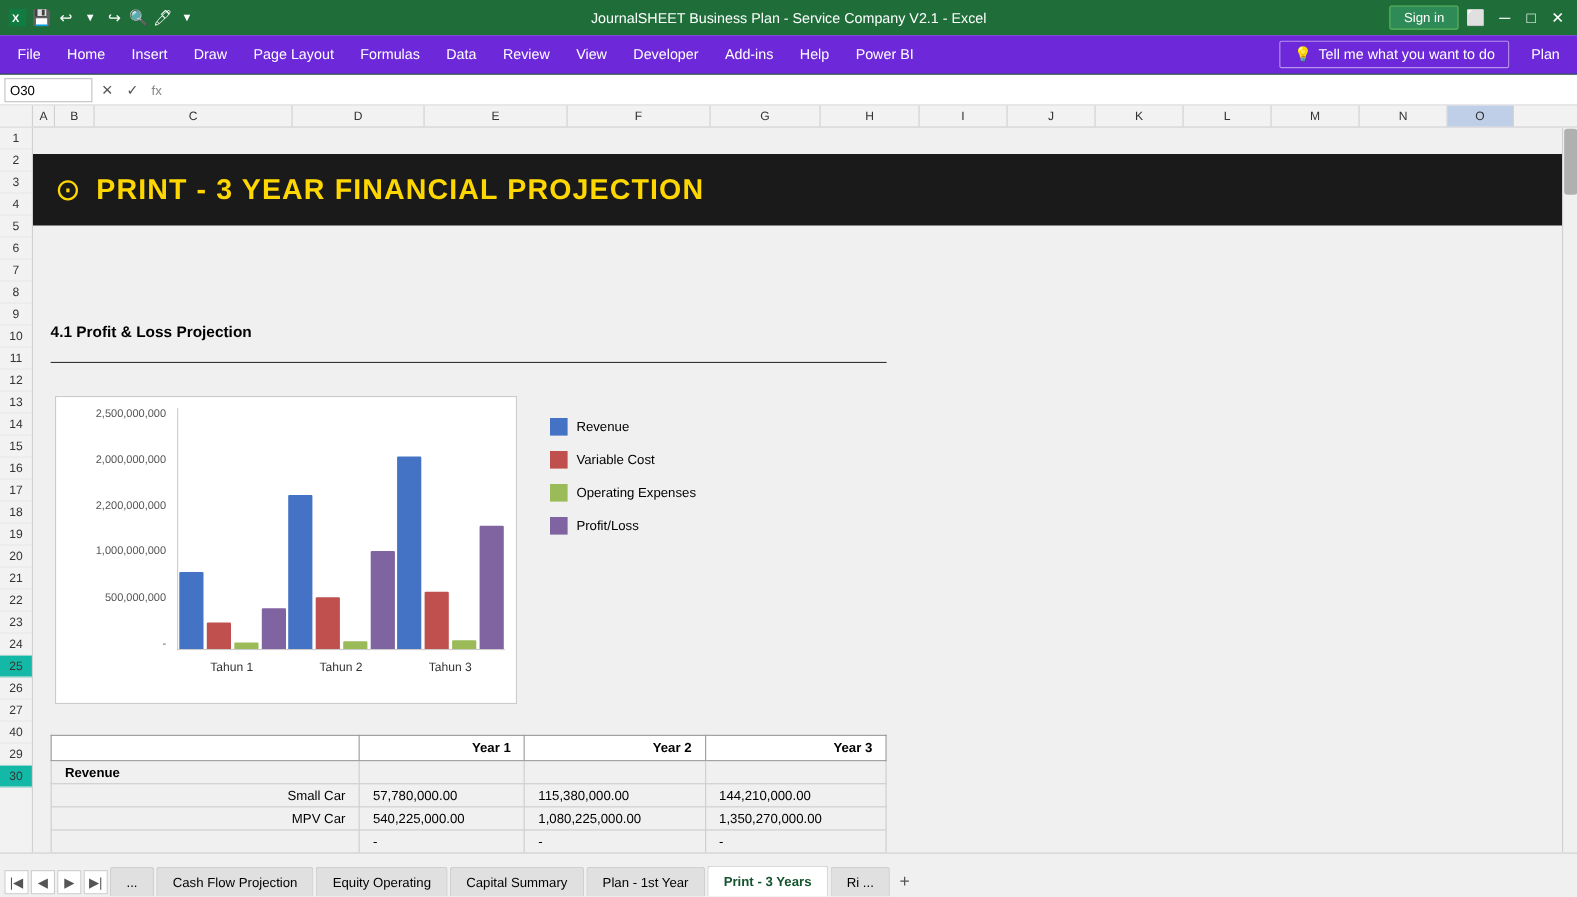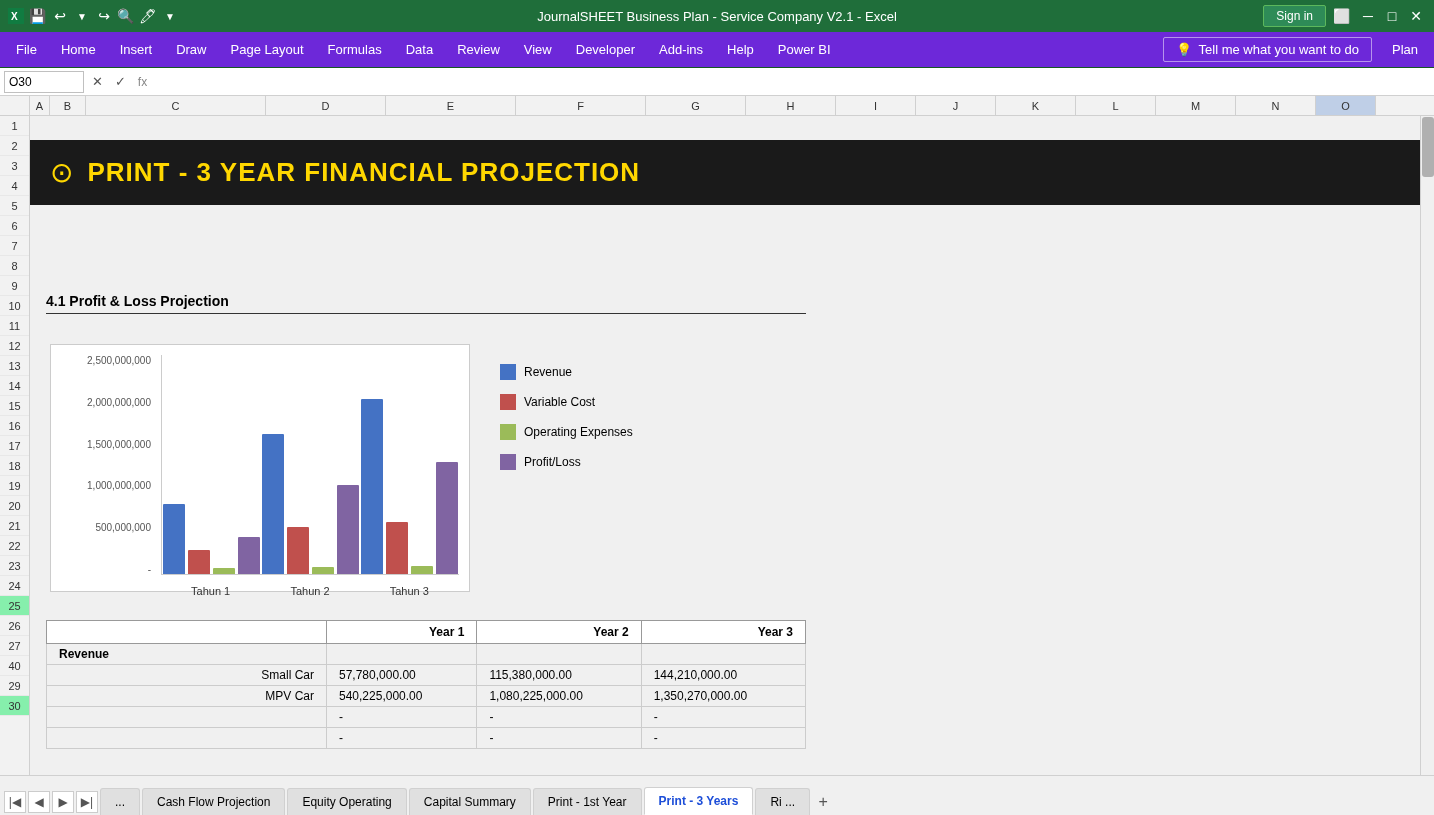--- a/index.html
+++ b/index.html
@@ -123,21 +123,21 @@
     .row-num {
       height: 20px;
       display: flex;
       align-items: center;
       justify-content: center;
       font-size: 11px;
       color: #333;
       border-bottom: 1px solid #e8e8e8;
       cursor: pointer;
     }
-    .row-num.active { background: #86efac; }
+    .row-num.active { background: #14b8a6; }
 
     
     .header-banner {
       background: #1a1a1a;
       color: #ffd700;
       padding: 16px 20px;
       display: flex;
       align-items: center;
       gap: 14px;
       margin: 4px 0;
@@ -156,21 +156,21 @@
 
     
     .chart-container {
       display: flex;
       gap: 20px;
       padding: 10px 20px;
       align-items: flex-start;
     }
     .chart-area {
       width: 420px;
-      height: 248px;
+      height: 280px;
       border: 1px solid #ccc;
       background: white;
       padding: 10px;
       position: relative;
     }
     .chart-legend {
       padding: 20px 10px;
       display: flex;
       flex-direction: column;
       gap: 14px;
@@ -288,21 +288,21 @@
       border: 1px solid #d0d0d0;
       border-bottom: none;
       background: #e0e0e0;
       border-radius: 3px 3px 0 0;
       white-space: nowrap;
     }
     .tab.active {
       background: white;
       border-bottom: 1px solid white;
       font-weight: 600;
-      color: #1d4ed8;
+      color: #14532d;
     }
     .tab-nav-btn {
       width: 22px;
       height: 22px;
       display: flex;
       align-items: center;
       justify-content: center;
       cursor: pointer;
       font-size: 12px;
       color: #555;
@@ -519,34 +519,34 @@
             <span class="banner-title">PRINT - 3 YEAR FINANCIAL PROJECTION</span>
           </div>
         </div>
 
         <div style="height:20px;"></div>
         <div style="height:20px;"></div>
         <div style="height:20px;"></div>
         <div style="height:20px;"></div>
 
         <div style="padding: 4px 16px 0;">
-          <div style="font-size:14px; font-weight:700; border-bottom: 1.5px solid #333; padding-bottom:4px; width:760px;">4.1  Profit &amp; Loss Projection</div>
+          <div style="font-size:14px; font-weight:700; border-bottom: 1.5px solid #333; padding-bottom:20px; width:760px;">4.1  Profit &amp; Loss Projection</div>
         </div>
 
         <div style="height:20px;"></div>
 
         <div class="chart-container">
 
           <div class="chart-area">
             <div style="position:relative; height:260px;">
 
               <div class="chart-y-axis">
                 <span>2,500,000,000</span>
                 <span>2,000,000,000</span>
-                <span>1,500,000,000</span>
+                <span>2,200,000,000</span>
                 <span>1,000,000,000</span>
                 <span>500,000,000</span>
                 <span>-</span>
               </div>
 
               <div class="bars-area">
 
                 <div class="bar-group">
                   <div class="bar-group-inner">
                     <div class="bar" style="height:70px; background:#4472C4;"></div>
@@ -664,19 +664,19 @@
 
   <div class="tab-bar">
     <div class="tab-nav-btn">|◀</div>
     <div class="tab-nav-btn">◀</div>
     <div class="tab-nav-btn">▶</div>
     <div class="tab-nav-btn">▶|</div>
     <div class="tab">...</div>
     <div class="tab">Cash Flow Projection</div>
     <div class="tab">Equity Operating</div>
     <div class="tab">Capital Summary</div>
-    <div class="tab">Print - 1st Year</div>
+    <div class="tab">Plan - 1st Year</div>
     <div class="tab active">Print - 3 Years</div>
     <div class="tab">Ri ...</div>
     <div class="tab-add-btn">+</div>
 
   </div>
 </div>
 
 </body></html>

